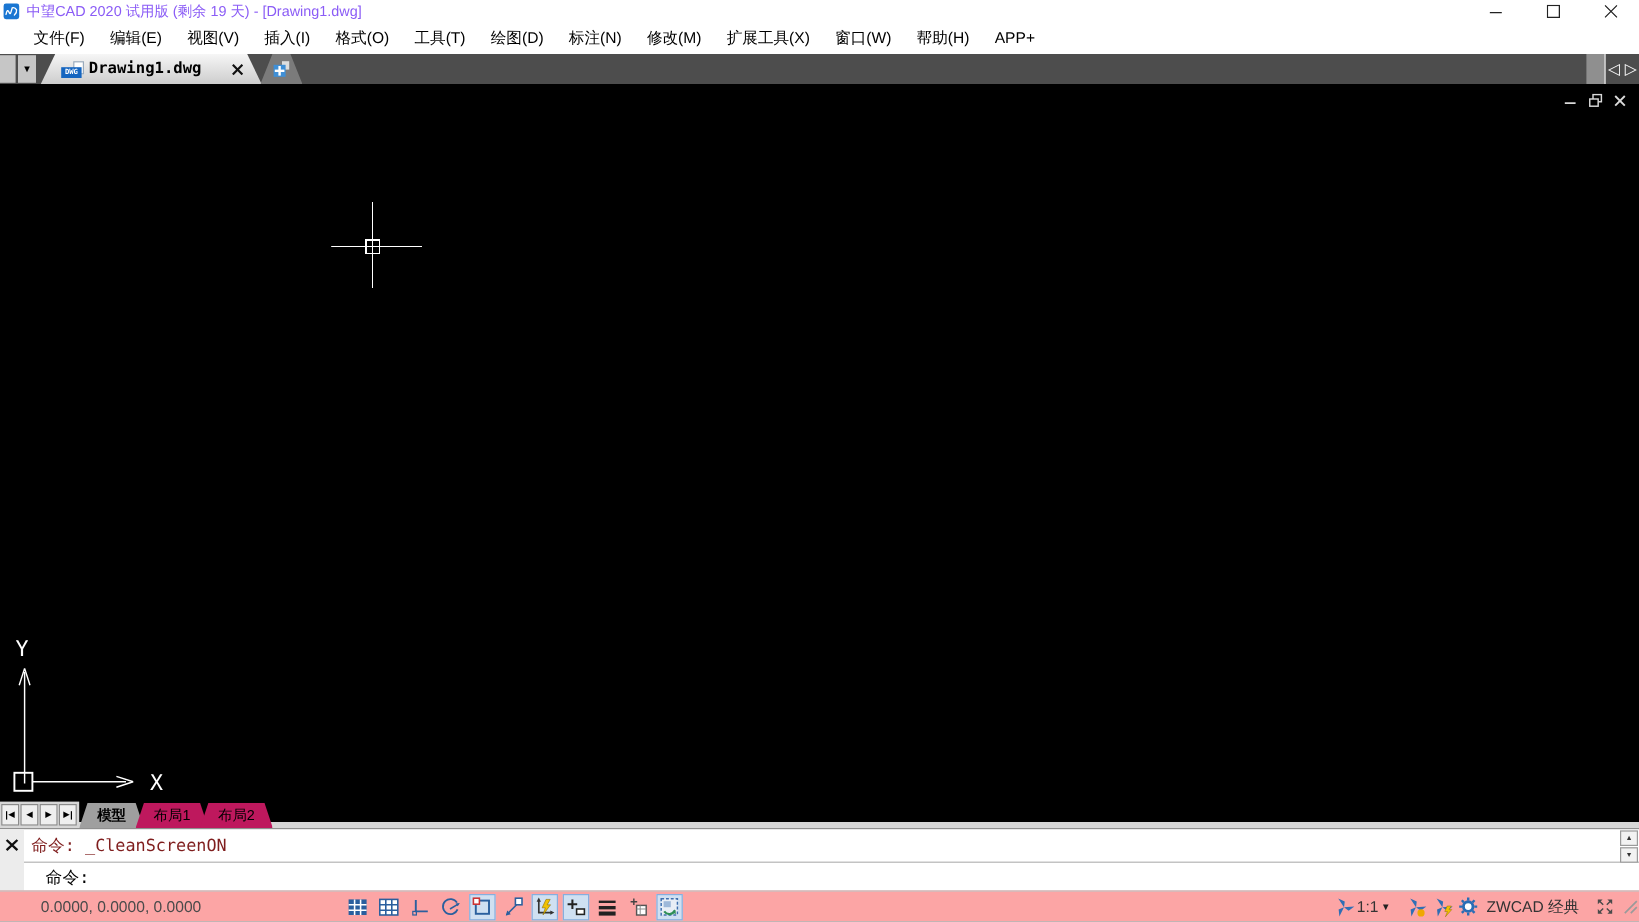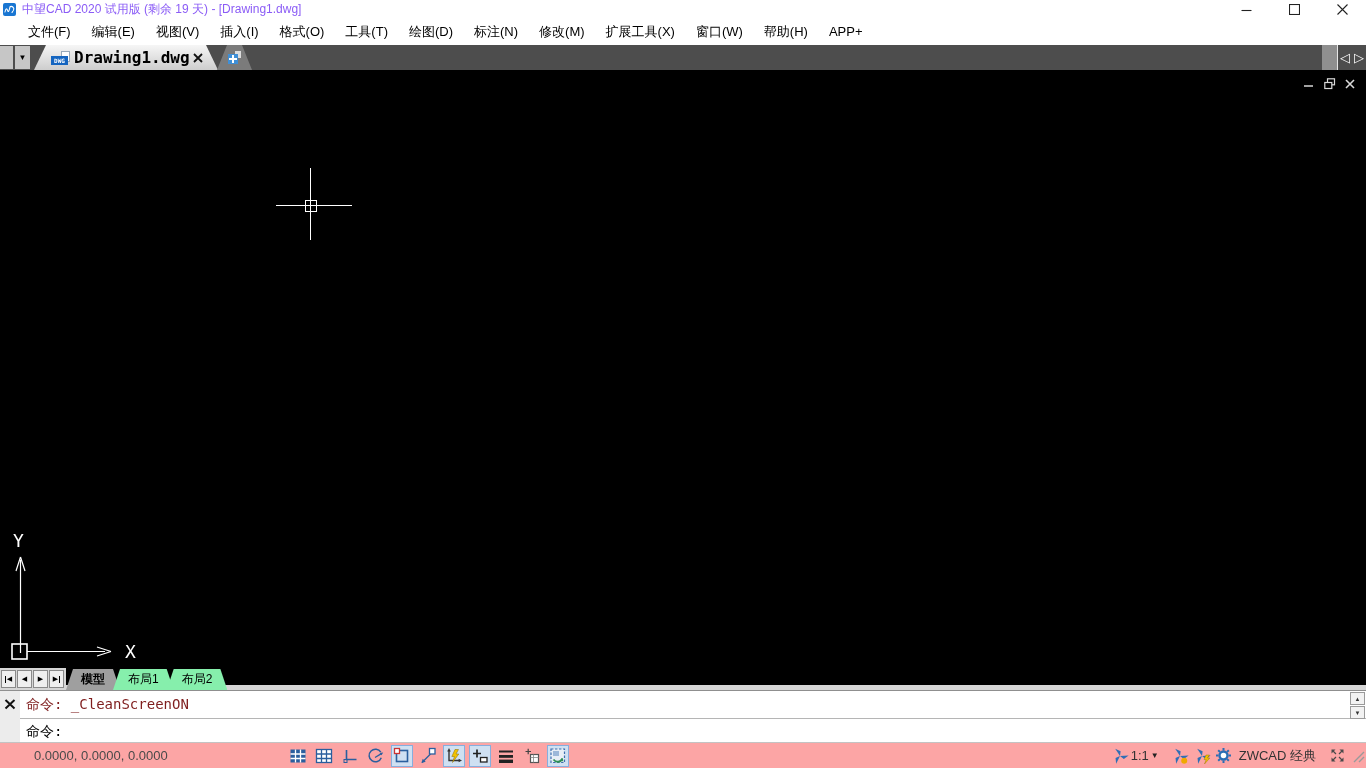--- a/index.html
+++ b/index.html
@@ -19,21 +19,21 @@
   .menu-item { font-size:13px; color:#000; padding:4px 8px; margin-right:5px; white-space:nowrap; cursor:default; }
 
   
   .tabbar { position:absolute; top:45px; left:0; width:100%; height:25px; background:#4d4d4d; }
   .tab-corner-btn { position:absolute; left:0; top:1px; width:13px; height:23px; background:#c6c6c6; }
   .tab-dropdown-btn { position:absolute; left:15px; top:1px; width:15px; height:23px; background:#c6c6c6; display:flex; align-items:center; justify-content:center; font-size:8px; color:#000; }
   .doc-tab { position:absolute; left:34px; top:0; width:184px; height:25px; background:linear-gradient(180deg,#f6f6f6,#cdcdcd); clip-path:polygon(12px 0, calc(100% - 12px) 0, 100% 100%, 0 100%); display:flex; align-items:center; padding-left:17px; }
   .dwg-icon { position:relative; width:19px; height:14px; flex:0 0 auto; }
   .dwg-icon .page { position:absolute; right:0; top:0; width:9px; height:11px; background:#fff; border:1px solid #9ab; }
   .dwg-icon .band { position:absolute; left:0; bottom:0; width:17px; height:9px; background:#1565c0; color:#fff; font-size:6px; font-weight:bold; line-height:9px; text-align:center; font-family:"DejaVu Sans Mono", monospace; letter-spacing:0; }
-  .doc-tab-label { font-family:"DejaVu Sans Mono", monospace; font-weight:bold; font-size:16px; color:#000; margin-left:4px; white-space:nowrap; }
+  .doc-tab-label { font-family:"DejaVu Sans Mono", monospace; font-weight:bold; font-size:13px; color:#000; margin-left:4px; white-space:nowrap; }
   .doc-tab-close { margin-left:auto; margin-right:15px; display:flex; align-items:center; }
   .new-tab { position:absolute; left:217px; top:0; width:35px; height:25px; background:#7b7b7b; clip-path:polygon(10px 0, calc(100% - 10px) 0, 100% 100%, 0 100%); display:flex; align-items:center; justify-content:center; }
   .plus-icon { position:relative; width:13px; height:13px; }
   .plus-icon .pg { position:absolute; right:0; top:0; width:6px; height:7px; background:#ddd; }
   .plus-icon .sq { position:absolute; left:0; bottom:0; width:10px; height:10px; background:#3f8fd6; }
   .plus-icon .sq::before { content:""; position:absolute; left:4px; top:1px; width:2px; height:8px; background:#fff; }
   .plus-icon .sq::after { content:""; position:absolute; left:1px; top:4px; width:8px; height:2px; background:#fff; }
   .tab-scroll { position:absolute; right:0; top:0; height:25px; display:flex; align-items:center; }
   .tab-scroll-spacer { width:16px; height:25px; background:#8f8f8f; border-right:1px solid #e6e6e6; }
   .tab-scroll-btn { color:#fff; font-size:13px; padding:0 2px; line-height:25px; }
@@ -45,32 +45,32 @@
   .crosshair { position:absolute; left:276px; top:98px; } 
   .ucs { position:absolute; left:6px; top:454px; }        
 
   
   .layout-row { position:absolute; top:668px; left:0; width:100%; height:22px; background:transparent; }
   .layout-strip { position:absolute; bottom:0; left:0; width:100%; height:5px; background:#d6d6d6; }
   .layout-nav { position:absolute; left:0; top:0; width:66px; height:22px; background:#d6d6d6; display:flex; align-items:center; padding-left:1px; gap:1px; }
   .lnav-btn { width:15px; height:18px; background:#efefef; border:1px solid #8a8a8a; display:flex; align-items:center; justify-content:center; font-size:7px; color:#000; gap:1px; }
   .lnav-btn .vbar { width:1px; height:7px; background:#000; }
   .layout-tabs { position:absolute; left:66px; top:1px; height:21px; display:flex; }
-  .ltab { height:21px; padding:0 15px; display:flex; align-items:center; font-size:12px; background:#86efac; color:#000; clip-path:polygon(7px 0, calc(100% - 7px) 0, 100% 100%, 0 100%); margin-left:-7px; white-space:nowrap; }
+  .ltab { height:21px; padding:0 15px; display:flex; align-items:center; font-size:12px; background:#be185d; color:#000; clip-path:polygon(7px 0, calc(100% - 7px) 0, 100% 100%, 0 100%); margin-left:-7px; white-space:nowrap; }
   .ltab:first-child { margin-left:0; }
   .ltab.active { background:#9f9f9f; font-weight:bold; }
 
   
   .cmd { position:absolute; top:690px; left:0; width:100%; height:52px; background:#fff; border-top:1px solid #8f8f8f; }
   .cmd-gutter { position:absolute; left:0; top:0; width:20px; height:52px; background:#ececec; }
   .cmd-close { position:absolute; left:4px; top:7px; display:flex; }
   .cmd-history { position:absolute; left:20px; top:0; right:0; height:28px; border-bottom:1px solid #b5b5b5; display:flex; align-items:center; padding-left:6px; font-family:"DejaVu Sans Mono", monospace; font-size:14px; color:#7f1d1d; }
   .cmd-scroll { position:absolute; right:1px; top:1px; width:15px; height:27px; display:flex; flex-direction:column; gap:1px; }
   .cmd-scroll-btn { flex:1; background:#f2f2f2; border:1px solid #9a9a9a; font-size:6px; color:#333; display:flex; align-items:center; justify-content:center; }
-  .cmd-prompt { position:absolute; left:20px; top:29px; right:0; height:23px; display:flex; align-items:center; padding-left:6px; font-family:"DejaVu Sans Mono", monospace; font-size:14px; color:#000; }
+  .cmd-prompt { position:absolute; left:20px; top:29px; right:0; height:23px; display:flex; align-items:center; padding-left:18px; font-family:"DejaVu Sans Mono", monospace; font-size:14px; color:#000; }
 
   
   .statusbar { position:absolute; top:742px; left:0; width:100%; height:26px; background:#fca5a5; border-top:1px solid #c3c3c3; }
   .coords { position:absolute; left:34px; top:0; height:25px; display:flex; align-items:center; font-size:13px; color:#4a4a4a; }
   .toggles { position:absolute; left:287px; top:0; height:25px; display:flex; align-items:center; gap:4px; }
   .toggle { width:22px; height:22px; display:flex; align-items:center; justify-content:center; border:1px solid transparent; }
   .toggle.active { background:#cfe0f2; border-color:#86aede; }
   .status-right { position:absolute; right:18px; top:0; height:25px; display:flex; align-items:center; font-size:13px; color:#333; }
   .sr-gap-s { width:4px; } .sr-gap-m { width:10px; }
   .scale-caret { font-size:8px; color:#222; margin-left:2px; }

